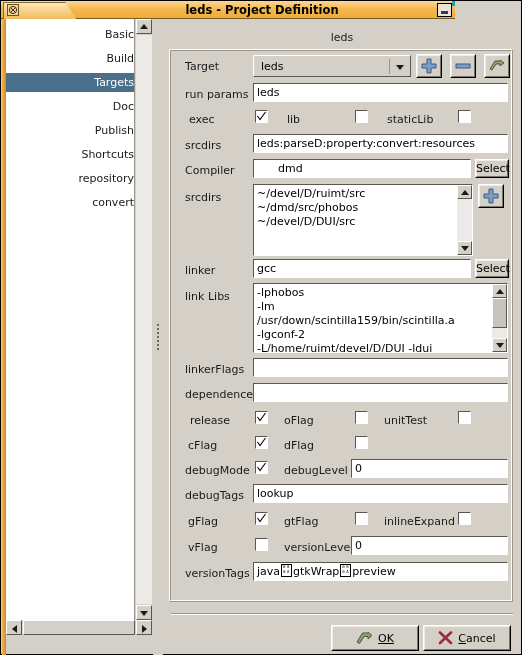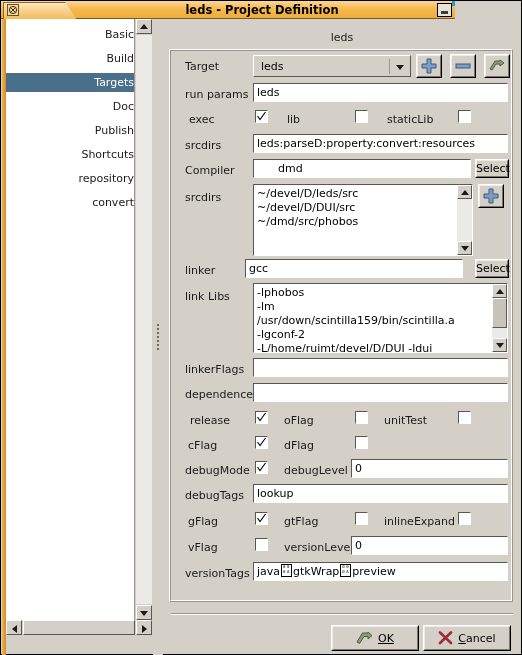--- a/index.html
+++ b/index.html
@@ -290,42 +290,42 @@
         <div class="lbl" style="left:14px;top:113px;">Compiler</div>
         <div class="tf" style="left:82px;top:108px;width:218px;height:19px;padding-left:24px;">dmd</div>
         <div class="btn" style="left:304px;top:108px;width:34px;height:19px;line-height:17px;">
           <div class="in"></div>
           <span style="position:relative">Select</span>
         </div>
 
         <div class="lbl" style="left:14px;top:140px;">srcdirs</div>
         <div class="listbox" style="left:82px;top:133px;width:220px;height:72px;">
           <div style="padding-top:2px">
-            <div class="li">~/devel/D/leds/src</div>
+            <div class="li">~/devel/D/ruimt/src</div>
+            <div class="li">~/dmd/src/phobos</div>
             <div class="li">~/devel/D/DUI/src</div>
-            <div class="li">~/dmd/src/phobos</div>
           </div>
           <div class="lb-scroll">
             <div class="lb-btn" style="top:0">
                 <div class="arrow arr-up" style="margin-top:4px"></div>
               </div>
             <div class="lb-btn" style="bottom:0">
                 <div class="arrow arr-dn" style="margin-top:4px"></div>
               </div>
           </div>
         </div>
         <div class="btn" style="left:307px;top:133px;width:26px;height:24px;">
           <div class="in"></div>
           <svg style="position:absolute;left:4px;top:3px" width="16" height="16" viewBox="0 0 16 16">
             <path d="M6 1 H10 V6 H15 V10 H10 V15 H6 V10 H1 V6 H6 Z" fill="#7d9dc4" stroke="#3d5a80" stroke-width="1"></path>
           </svg>
         </div>
 
         <div class="lbl" style="left:14px;top:213px;">linker</div>
-        <div class="tf" style="left:74px;top:208px;width:218px;height:19px;">gcc</div>
+        <div class="tf" style="left:82px;top:208px;width:218px;height:19px;">gcc</div>
         <div class="btn" style="left:304px;top:208px;width:34px;height:19px;line-height:17px;">
           <div class="in"></div>
           <span style="position:relative">Select</span>
         </div>
 
         <div class="lbl" style="left:14px;top:239px;">link Libs</div>
         <div class="listbox" style="left:82px;top:232px;width:255px;height:70px;">
           <div style="padding-top:2px">
             <div class="li">-lphobos</div>
             <div class="li">-lm</div>

